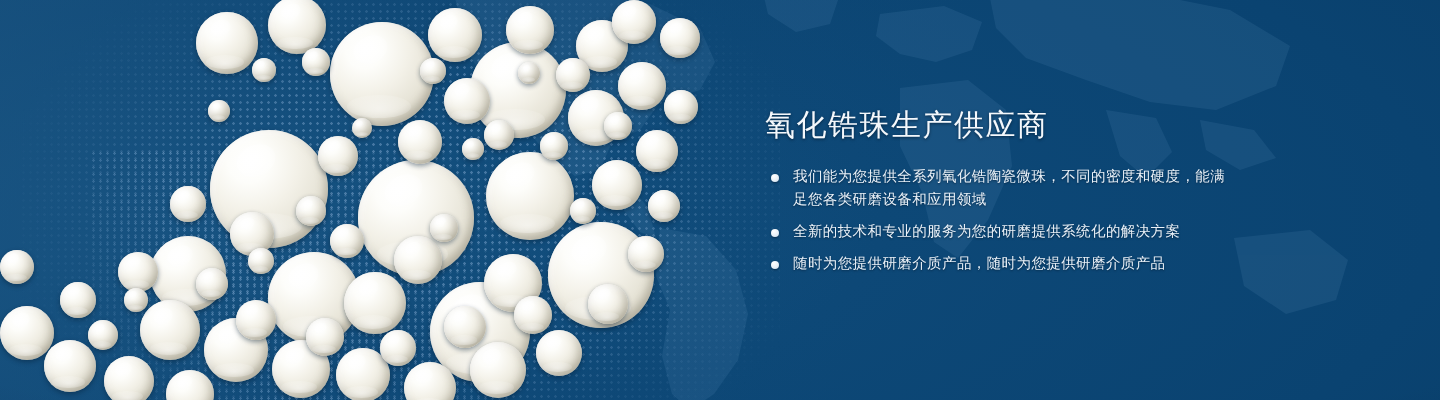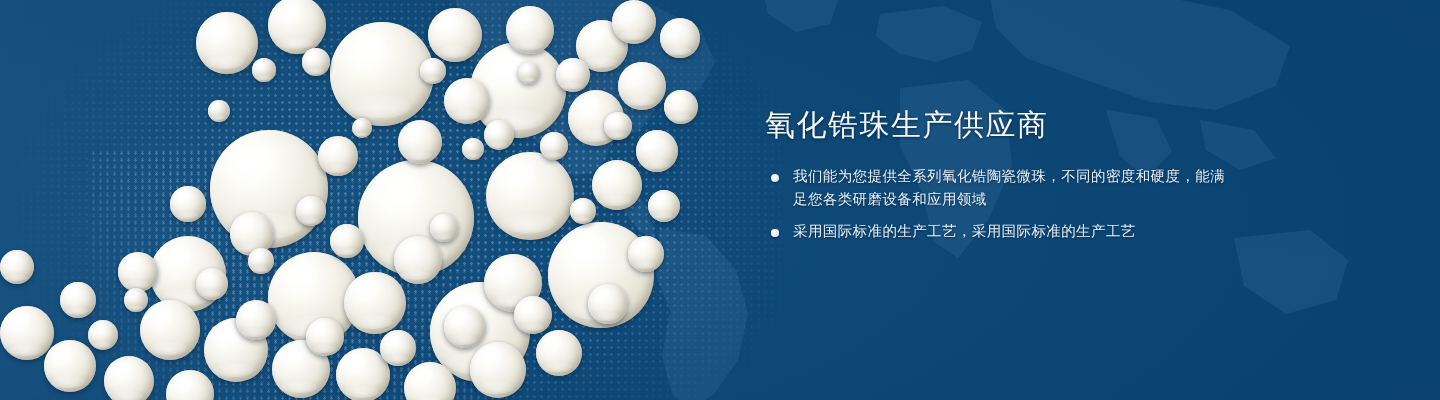--- a/index.html
+++ b/index.html
@@ -260,21 +260,22 @@
   <div class="copy">
     <div class="headline">氧化锆珠生产供应商</div>
 
     <ul class="bullets">
       <li class="bullet">
         <span class="dot"></span>
         <span>我们能为您提供全系列氧化锆陶瓷微珠，不同的密度和硬度，能满足您各类研磨设备和应用领域</span>
       </li>
       <li class="bullet">
         <span class="dot"></span>
+        <span>全新的技术和专业的服务为您的研磨提供系统化的解决方案</span>
       </li>
       <li class="bullet">
         <span class="dot"></span>
-        <span>采用国际标准的生产工艺，采用国际标准的生产工艺</span>
+        <span>随时为您提供研磨介质产品，随时为您提供研磨介质产品</span>
       </li>
     </ul>
   </div>
 
 </div>
 
 </body></html>

